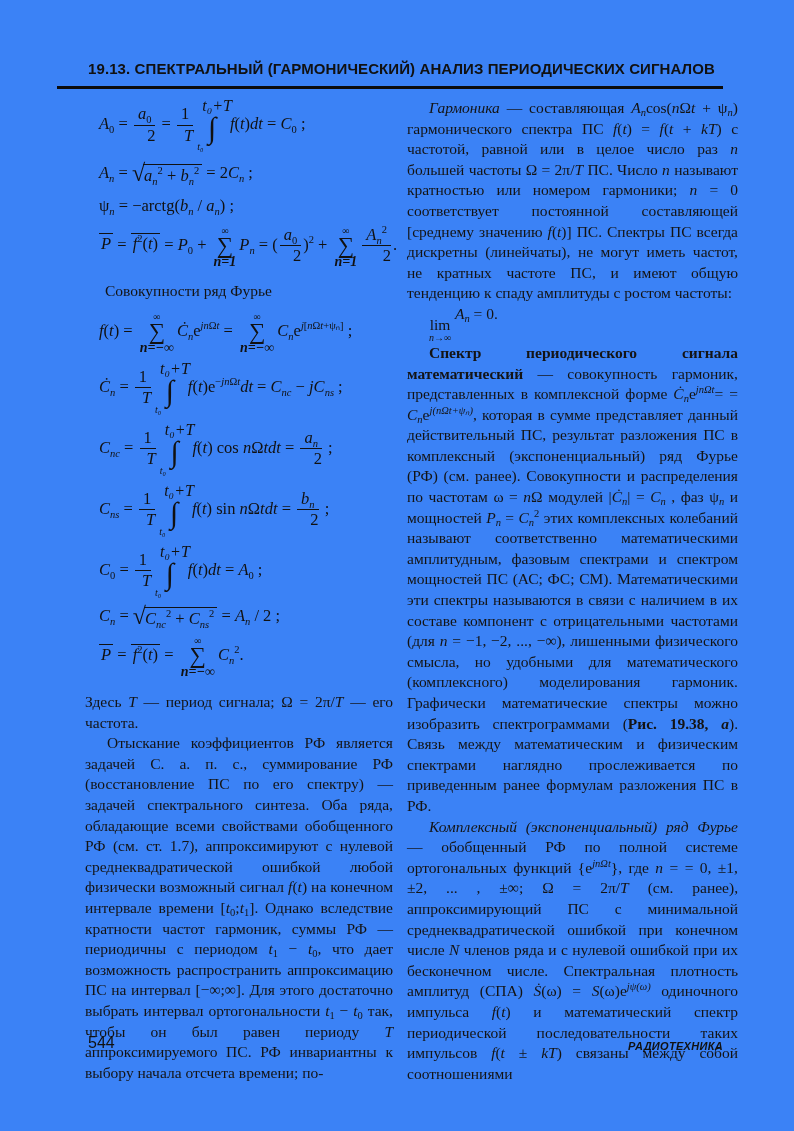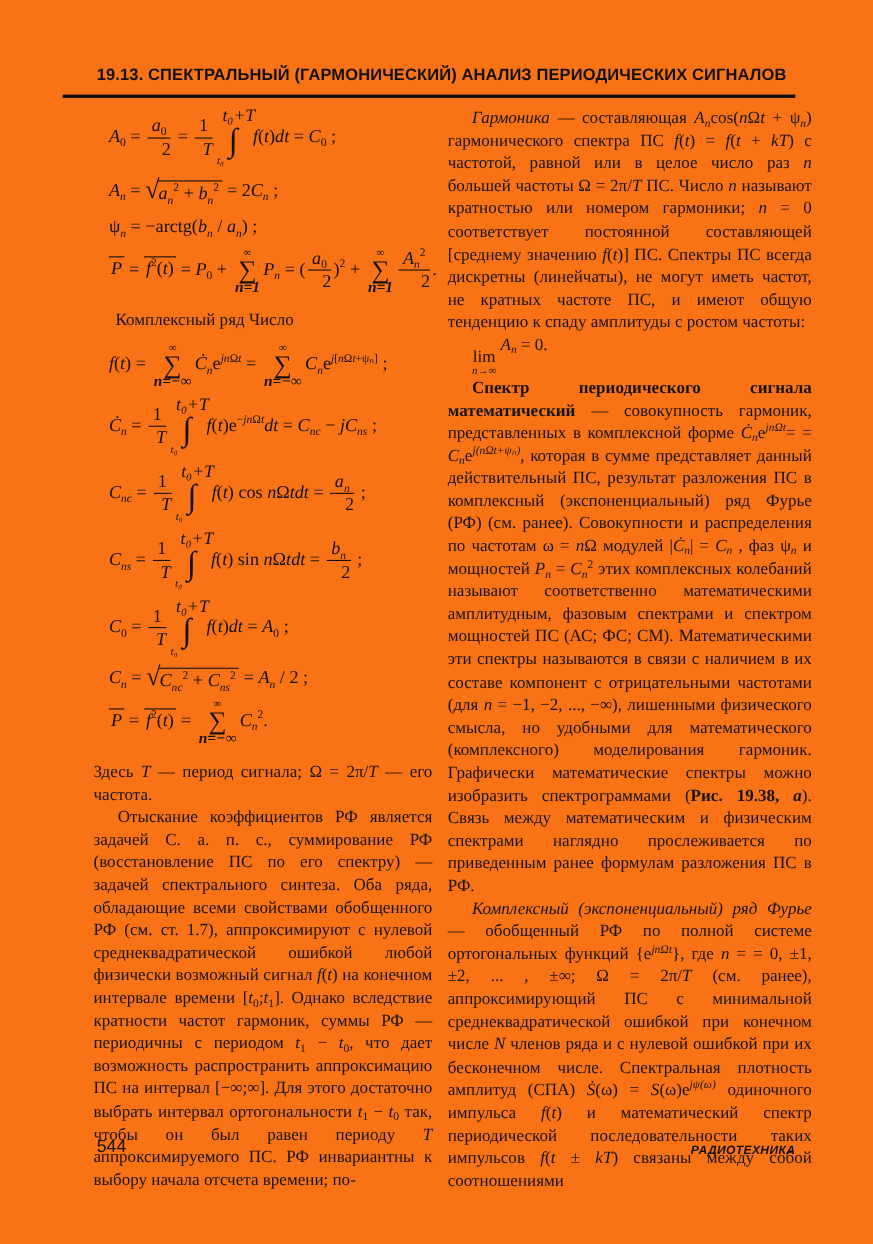--- a/index.html
+++ b/index.html
@@ -1,20 +1,20 @@
 <!DOCTYPE html>
 <html lang="ru"><head>
 <meta charset="utf-8">
 <style>
   html,body{margin:0;padding:0;background:#e8e8e6;}
   .page{
     position:relative;
     width:794px;height:1131px;
     margin:0 auto;
-    background:#f97316;
+    background:#3b82f6;
     color:#141414;
     overflow:hidden;
   }
   
   .header-title{
     position:absolute;left:88px;top:60px;
     font-family:"Liberation Sans",sans-serif;
     font-weight:bold;font-size:15px;letter-spacing:0.1px;
     color:#111;white-space:nowrap;
   }
@@ -108,21 +108,21 @@
 
   <div class="col col-left">
     <div class="formula" id="f1"><span class="mi">A</span><span class="msc msub"><span class="mr">0</span></span><span class="mr"> = </span><span class="mfrac"><span class="mnum"><span class="mi">a</span><span class="msc msub"><span class="mr">0</span></span></span><span class="mden"><span class="mr">2</span></span></span><span class="mr"> = </span><span class="mfrac"><span class="mnum"><span class="mr">1</span></span><span class="mden"><span class="mi">T</span></span></span><span class="mint"><span class="mtop">t₀+T</span><span class="msign">∫</span><span class="mbot">t₀</span></span><span class="mi">f</span><span class="mr">(</span><span class="mi">t</span><span class="mr">)</span><span class="mi">dt</span><span class="mr"> = </span><span class="mi">C</span><span class="msc msub"><span class="mr">0</span></span><span class="mr"> ;</span></div>
     <div class="formula" id="f2"><span class="mi">A</span><span class="msc msub"><span class="mi">n</span></span><span class="mr"> = </span><span class="msqrt">
           <span class="mtick">√</span>
           <span class="mrad"><span class="mi">a</span><span class="msc msub"><span class="mi">n</span></span><span class="msc msup"><span class="mr">2</span></span><span class="mr"> + </span><span class="mi">b</span><span class="msc msub"><span class="mi">n</span></span><span class="msc msup"><span class="mr">2</span></span></span>
         </span><span class="mr"> = 2</span><span class="mi">C</span><span class="msc msub"><span class="mi">n</span></span><span class="mr"> ;</span></div>
     <div class="formula" id="f3"><span class="mr">ψ</span><span class="msc msub"><span class="mi">n</span></span><span class="mr"> = −arctg(</span><span class="mi">b</span><span class="msc msub"><span class="mi">n</span></span><span class="mr"> / </span><span class="mi">a</span><span class="msc msub"><span class="mi">n</span></span><span class="mr">) ;</span></div>
     <div class="formula" id="f4"><span class="mov"><span class="mi">P</span></span><span class="mr"> = </span><span class="mov"><span class="mi">f</span><span class="msc msup"><span class="mr">2</span></span><span class="mr">(</span><span class="mi">t</span><span class="mr">)</span></span><span class="mr"> = </span><span class="mi">P</span><span class="msc msub"><span class="mr">0</span></span><span class="mr"> + </span><span class="msum"><span class="mtop">∞</span><span class="msign">∑</span><span class="mbot">n=1</span></span><span class="mi">P</span><span class="msc msub"><span class="mi">n</span></span><span class="mr"> = (</span><span class="mfrac"><span class="mnum"><span class="mi">a</span><span class="msc msub"><span class="mr">0</span></span></span><span class="mden"><span class="mr">2</span></span></span><span class="mr">)</span><span class="msc msup"><span class="mr">2</span></span><span class="mr"> + </span><span class="msum"><span class="mtop">∞</span><span class="msign">∑</span><span class="mbot">n=1</span></span><span class="mfrac"><span class="mnum"><span class="mi">A</span><span class="msc msub"><span class="mi">n</span></span><span class="msc msup"><span class="mr">2</span></span></span><span class="mden"><span class="mr">2</span></span></span><span class="mr">.</span></div>
 
-    <div class="subheading">Комплексный ряд Число</div>
+    <div class="subheading">Совокупности ряд Фурье</div>
 
     <div class="formula" id="f5"><span class="mi">f</span><span class="mr">(</span><span class="mi">t</span><span class="mr">) = </span><span class="msum"><span class="mtop">∞</span><span class="msign">∑</span><span class="mbot">n=−∞</span></span><span class="mi">Ċ</span><span class="msc msub"><span class="mi">n</span></span><span class="mr">e</span><span class="msc msup"><span class="mi">jn</span><span class="mr">Ω</span><span class="mi">t</span></span><span class="mr"> = </span><span class="msum"><span class="mtop">∞</span><span class="msign">∑</span><span class="mbot">n=−∞</span></span><span class="mi">C</span><span class="msc msub"><span class="mi">n</span></span><span class="mr">e</span><span class="msc msup"><span class="mi">j</span><span class="mr">[</span><span class="mi">n</span><span class="mr">Ω</span><span class="mi">t</span><span class="mr">+ψₙ]</span></span><span class="mr"> ;</span></div>
     <div class="formula" id="f6"><span class="mi">Ċ</span><span class="msc msub"><span class="mi">n</span></span><span class="mr"> = </span><span class="mfrac"><span class="mnum"><span class="mr">1</span></span><span class="mden"><span class="mi">T</span></span></span><span class="mint"><span class="mtop">t₀+T</span><span class="msign">∫</span><span class="mbot">t₀</span></span><span class="mi">f</span><span class="mr">(</span><span class="mi">t</span><span class="mr">)e</span><span class="msc msup"><span class="mr">−</span><span class="mi">jn</span><span class="mr">Ω</span><span class="mi">t</span></span><span class="mi">dt</span><span class="mr"> = </span><span class="mi">C</span><span class="msc msub"><span class="mi">nc</span></span><span class="mr"> − </span><span class="mi">jC</span><span class="msc msub"><span class="mi">ns</span></span><span class="mr"> ;</span></div>
     <div class="formula" id="f7"><span class="mi">C</span><span class="msc msub"><span class="mi">nc</span></span><span class="mr"> = </span><span class="mfrac"><span class="mnum"><span class="mr">1</span></span><span class="mden"><span class="mi">T</span></span></span><span class="mint"><span class="mtop">t₀+T</span><span class="msign">∫</span><span class="mbot">t₀</span></span><span class="mi">f</span><span class="mr">(</span><span class="mi">t</span><span class="mr">) cos </span><span class="mi">n</span><span class="mr">Ω</span><span class="mi">tdt</span><span class="mr"> = </span><span class="mfrac"><span class="mnum"><span class="mi">a</span><span class="msc msub"><span class="mi">n</span></span></span><span class="mden"><span class="mr">2</span></span></span><span class="mr"> ;</span></div>
     <div class="formula" id="f8"><span class="mi">C</span><span class="msc msub"><span class="mi">ns</span></span><span class="mr"> = </span><span class="mfrac"><span class="mnum"><span class="mr">1</span></span><span class="mden"><span class="mi">T</span></span></span><span class="mint"><span class="mtop">t₀+T</span><span class="msign">∫</span><span class="mbot">t₀</span></span><span class="mi">f</span><span class="mr">(</span><span class="mi">t</span><span class="mr">) sin </span><span class="mi">n</span><span class="mr">Ω</span><span class="mi">tdt</span><span class="mr"> = </span><span class="mfrac"><span class="mnum"><span class="mi">b</span><span class="msc msub"><span class="mi">n</span></span></span><span class="mden"><span class="mr">2</span></span></span><span class="mr"> ;</span></div>
     <div class="formula" id="f9"><span class="mi">C</span><span class="msc msub"><span class="mr">0</span></span><span class="mr"> = </span><span class="mfrac"><span class="mnum"><span class="mr">1</span></span><span class="mden"><span class="mi">T</span></span></span><span class="mint"><span class="mtop">t₀+T</span><span class="msign">∫</span><span class="mbot">t₀</span></span><span class="mi">f</span><span class="mr">(</span><span class="mi">t</span><span class="mr">)</span><span class="mi">dt</span><span class="mr"> = </span><span class="mi">A</span><span class="msc msub"><span class="mr">0</span></span><span class="mr"> ;</span></div>
     <div class="formula" id="f10"><span class="mi">C</span><span class="msc msub"><span class="mi">n</span></span><span class="mr"> = </span><span class="msqrt">
           <span class="mtick">√</span>
           <span class="mrad"><span class="mi">C</span><span class="msc msub"><span class="mi">nc</span></span><span class="msc msup"><span class="mr">2</span></span><span class="mr"> + </span><span class="mi">C</span><span class="msc msub"><span class="mi">ns</span></span><span class="msc msup"><span class="mr">2</span></span></span>
         </span><span class="mr"> = </span><span class="mi">A</span><span class="msc msub"><span class="mi">n</span></span><span class="mr"> / 2 ;</span></div>

